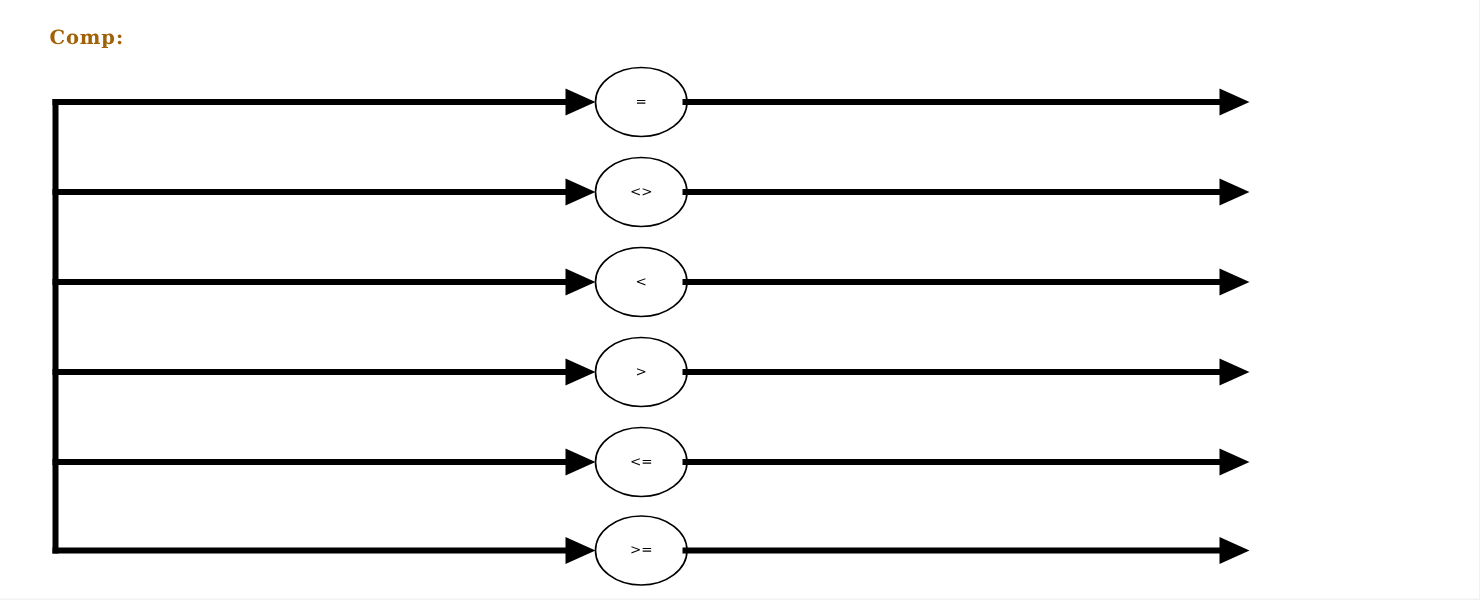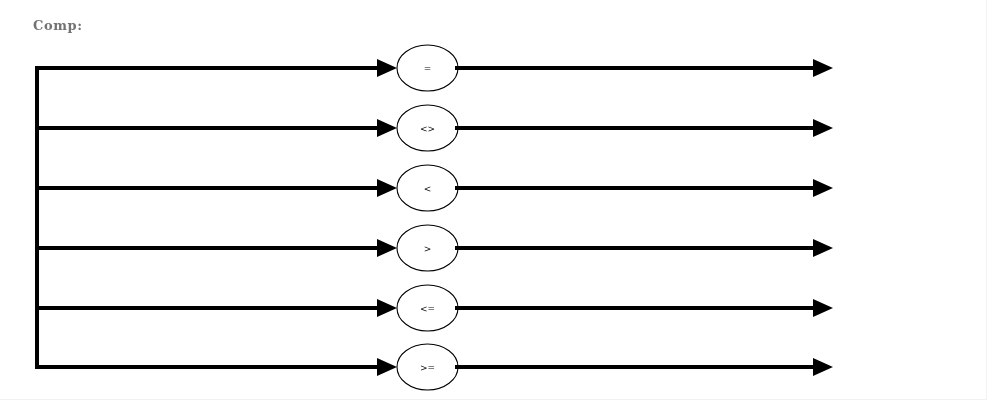--- a/index.html
+++ b/index.html
@@ -16,21 +16,21 @@
     overflow: hidden;
     font-family: "DejaVu Serif", serif;
   }
   #diagram-title {
     position: absolute;
     left: 33px;
     top: 18px;
     font-family: "DejaVu Serif", serif;
     font-size: 13px;
     font-weight: bold;
-    color: #737373;
+    color: #a16207;
     letter-spacing: 0.6px;
     white-space: pre;
   }
   #railroad-svg {
     position: absolute;
     left: 0;
     top: 0;
     width: 987px;
     height: 400px;
   }

